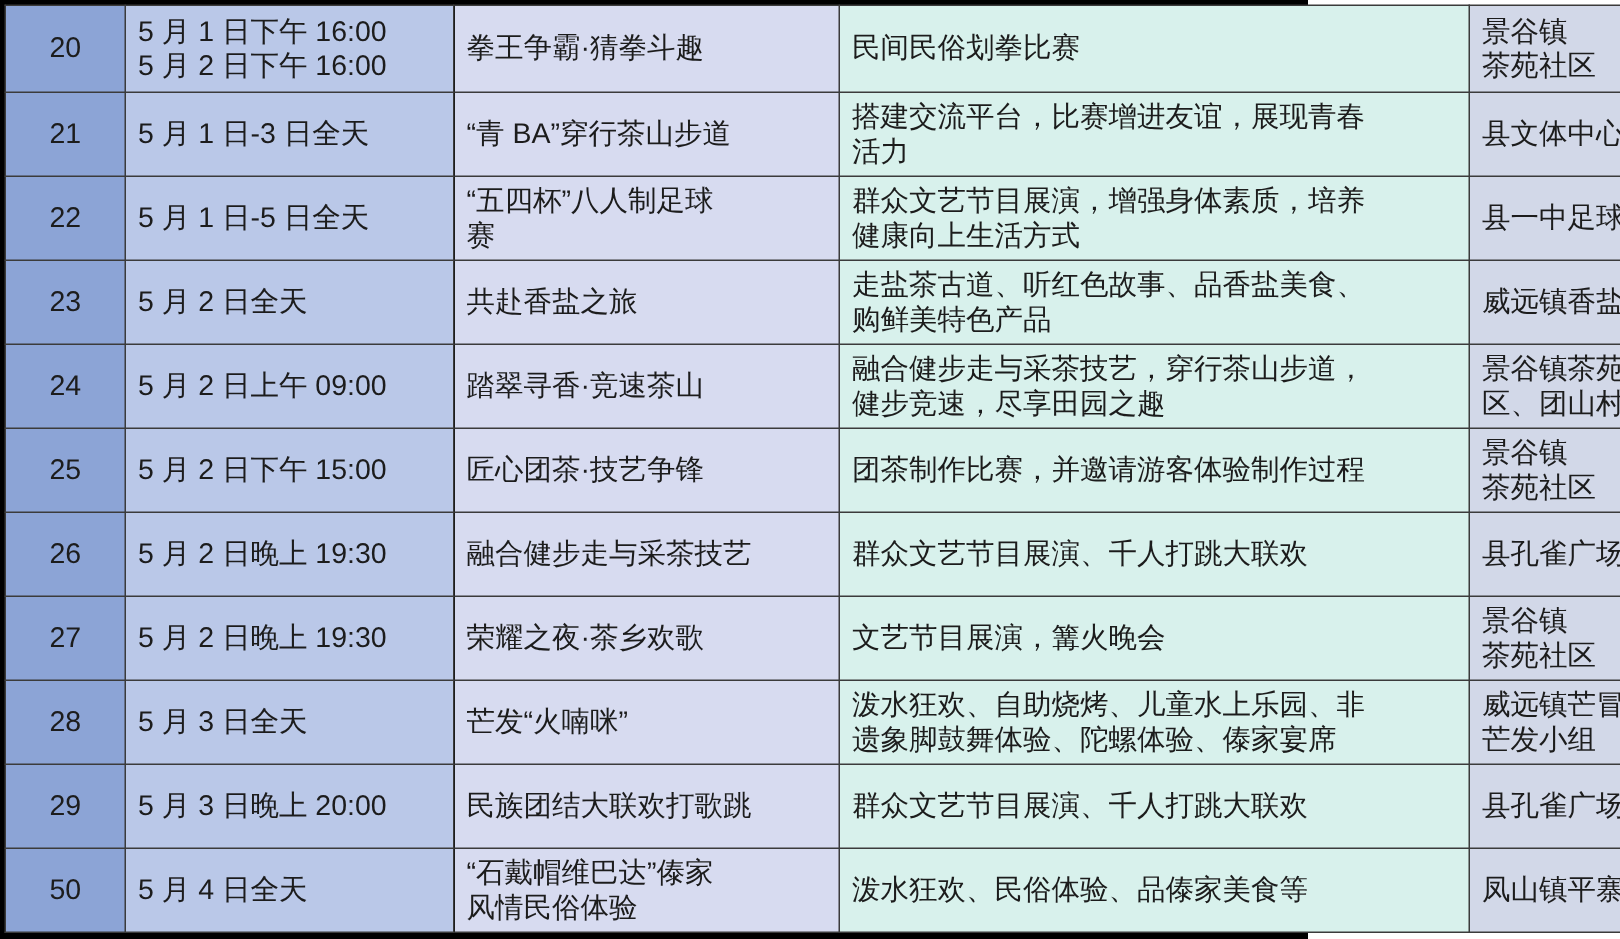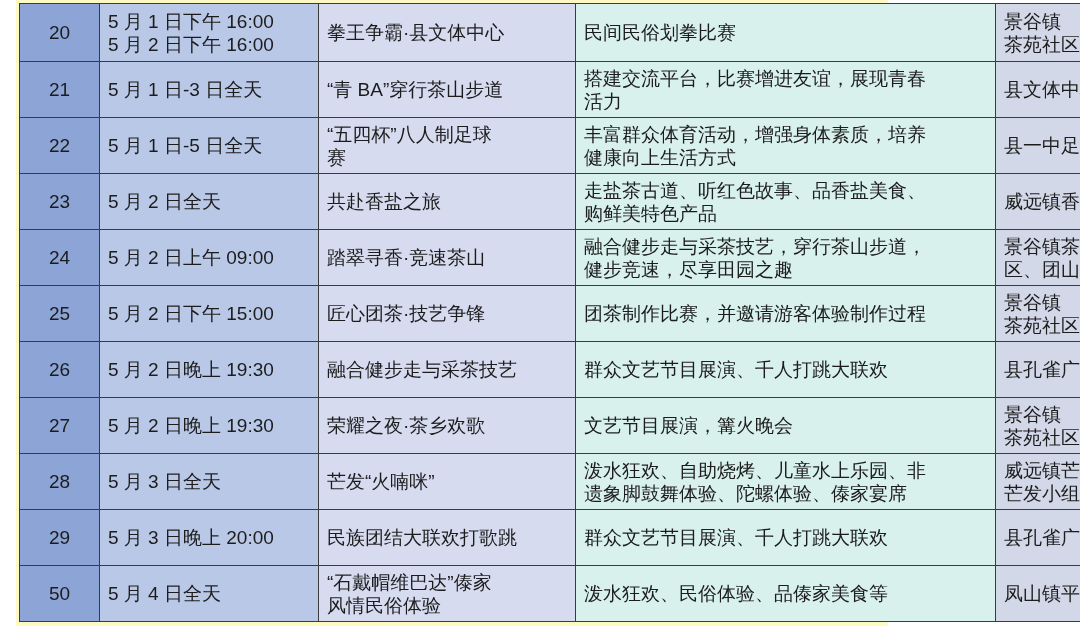--- a/index.html
+++ b/index.html
@@ -6,24 +6,24 @@
     margin: 0;
     padding: 0;
     background: #ffffff;
     width: 1080px;
     height: 626px;
     overflow: hidden;
     font-family: "Liberation Sans", "DejaVu Sans", sans-serif;
   }
   #stage {
     position: absolute;
-    left: 16px; top: 0;
+    left: 0; top: 0;
     width: 872px;
     height: 626px;
-    background: #fef9c3;
+    background: #000000;
   }
   table.schedule {
     position: absolute;
     left: 3px;
     top: 3px;
     width: 1079px;
     border-collapse: collapse;
     table-layout: fixed;
   }
   table.schedule td {
@@ -48,39 +48,39 @@
 </head>
 <body>
 
 <div id="stage">
   <table class="schedule">
     <tbody id="rows">
         <tr class="schedule-row first">
     <td class="col-no">20</td>
     <td class="col-date">5 月 1 日下午 16:00
 5 月 2 日下午 16:00</td>
-    <td class="col-event">拳王争霸·县文体中心</td>
+    <td class="col-event">拳王争霸·猜拳斗趣</td>
     <td class="col-desc">民间民俗划拳比赛</td>
     <td class="col-loc">景谷镇
 茶苑社区</td>
   </tr>
         <tr class="schedule-row">
     <td class="col-no">21</td>
     <td class="col-date">5 月 1 日-3 日全天</td>
     <td class="col-event">“青 BA”穿行茶山步道</td>
     <td class="col-desc">搭建交流平台，比赛增进友谊，展现青春
 活力</td>
     <td class="col-loc">县文体中心</td>
   </tr>
         <tr class="schedule-row">
     <td class="col-no">22</td>
     <td class="col-date">5 月 1 日-5 日全天</td>
     <td class="col-event">“五四杯”八人制足球
 赛</td>
-    <td class="col-desc">丰富群众体育活动，增强身体素质，培养
+    <td class="col-desc">群众文艺节目展演，增强身体素质，培养
 健康向上生活方式</td>
     <td class="col-loc">县一中足球场</td>
   </tr>
         <tr class="schedule-row">
     <td class="col-no">23</td>
     <td class="col-date">5 月 2 日全天</td>
     <td class="col-event">共赴香盐之旅</td>
     <td class="col-desc">走盐茶古道、听红色故事、品香盐美食、
 购鲜美特色产品</td>
     <td class="col-loc">威远镇香盐街</td>

